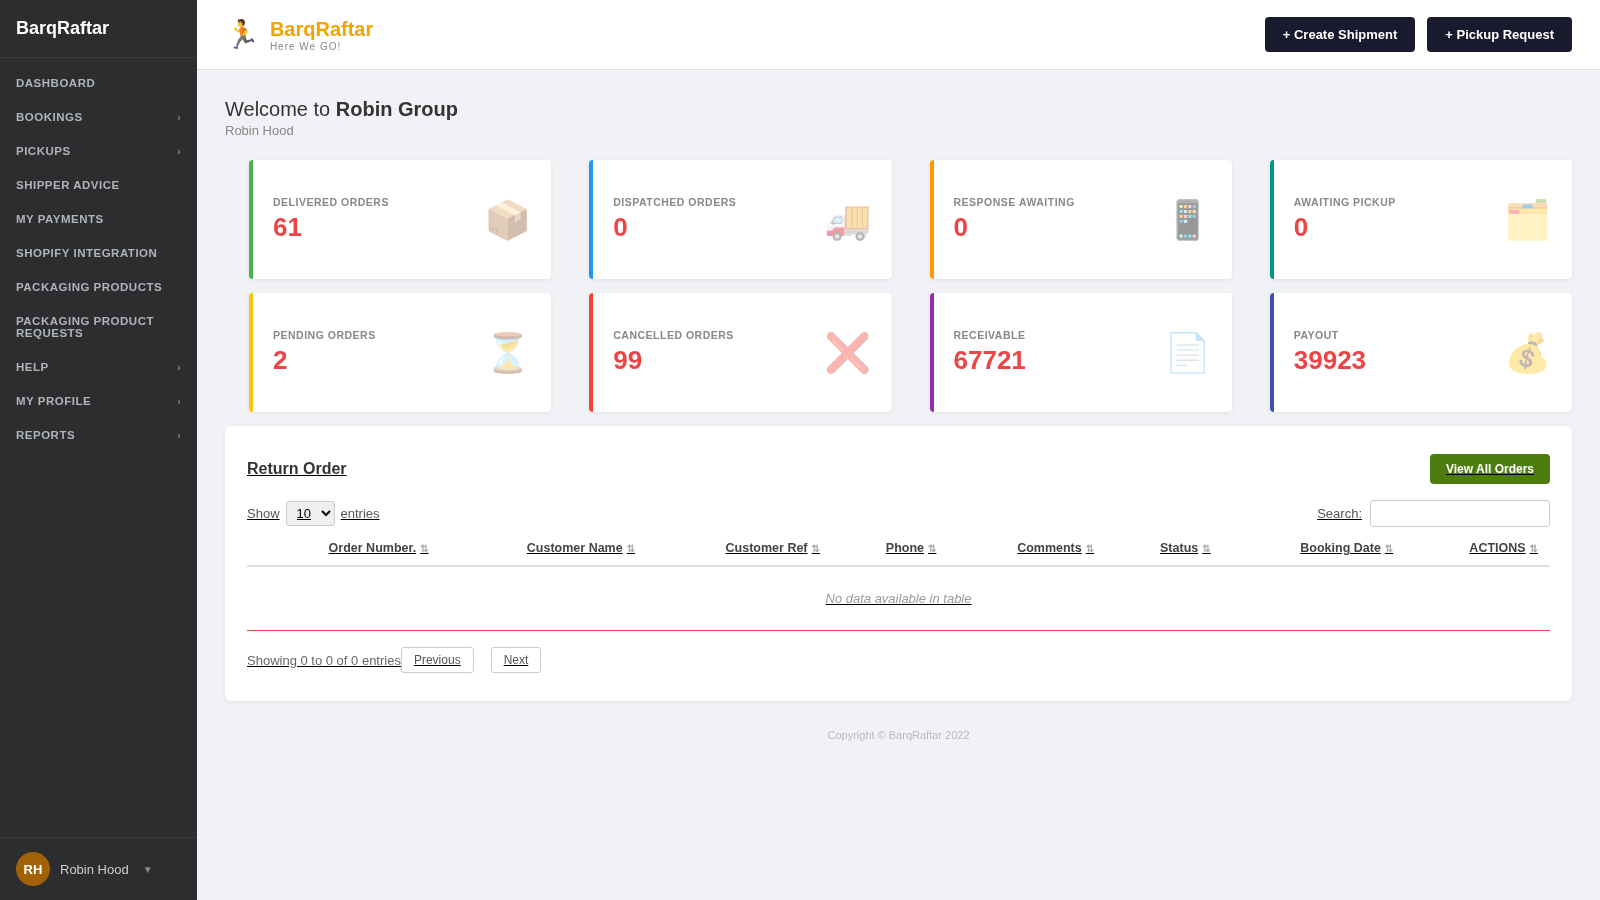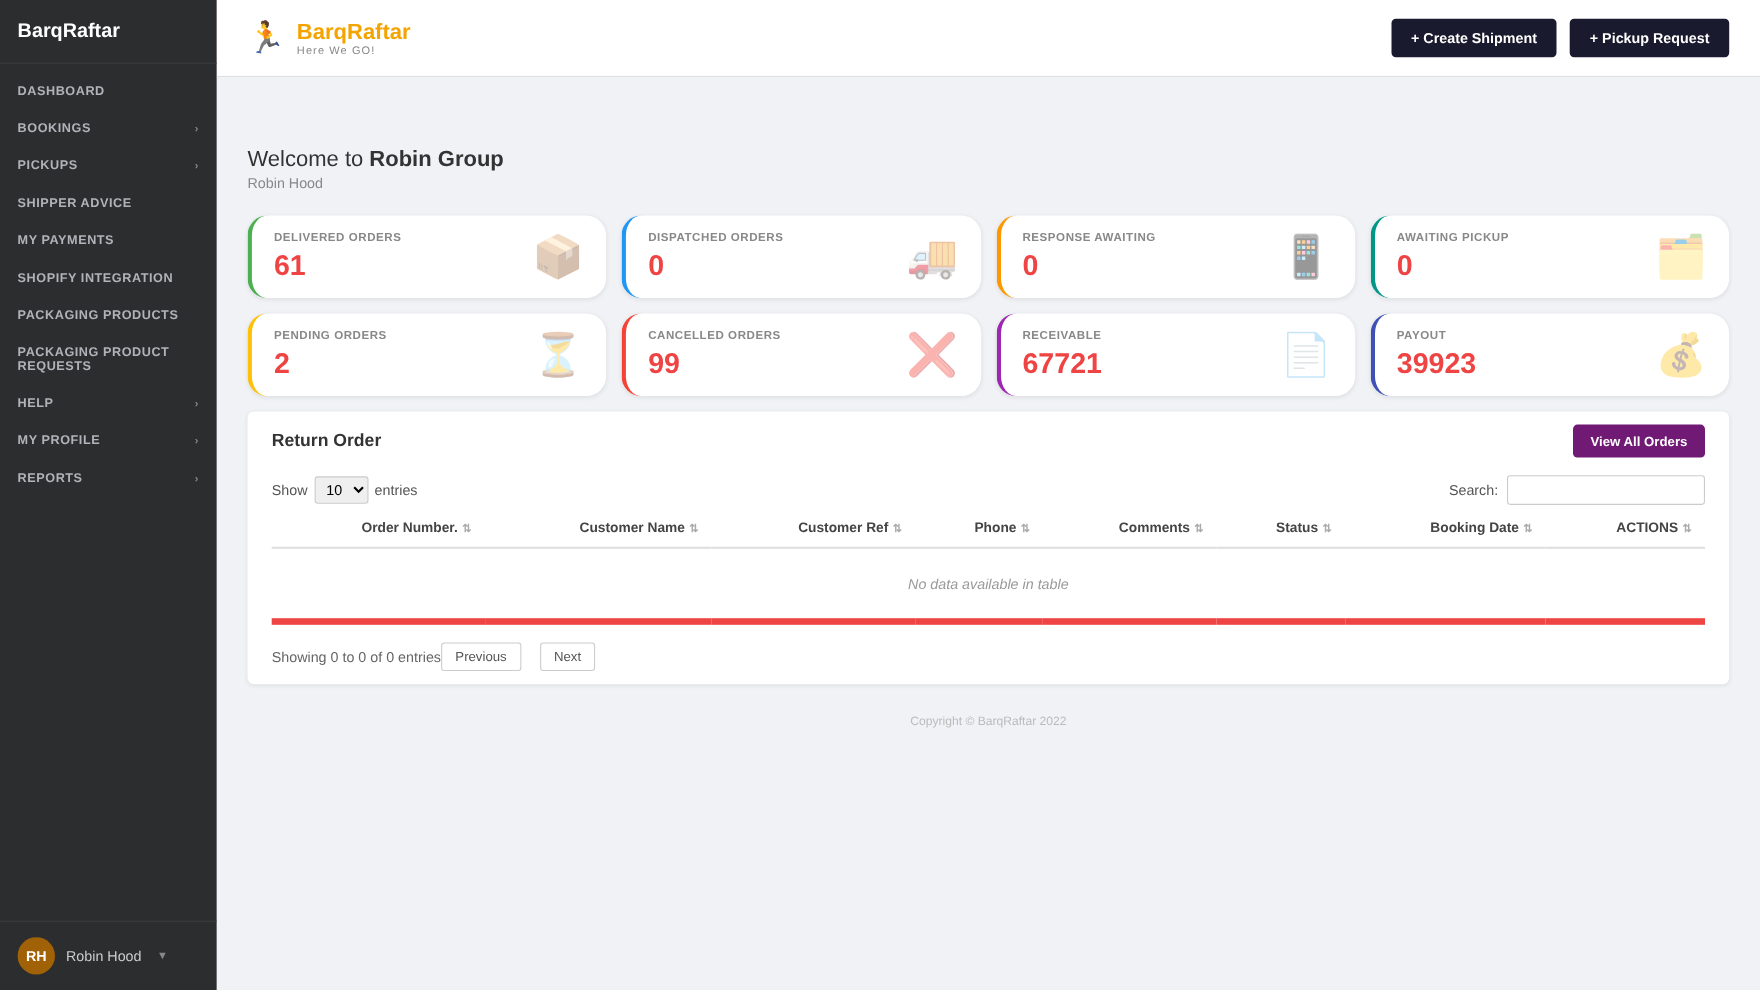--- a/index.html
+++ b/index.html
@@ -95,42 +95,43 @@
     }
 
     
     .content {
       flex: 1;
       padding: 28px 28px 20px 28px;
       overflow-y: auto;
       background: #f0f2f5;
     }
 
-    .welcome-section { margin-bottom: 22px; margin-top: 36px; }
+    .welcome-section { margin-bottom: 22px; }
     .welcome-title { font-size: 20px; color: #333; }
     .welcome-title strong { font-weight: 800; }
     .welcome-sub { font-size: 13px; color: #888; margin-top: 2px; }
 
     
     .stats-grid {
       display: grid;
       grid-template-columns: repeat(4, 1fr);
       gap: 14px;
       margin-bottom: 14px;
     }
 
     .stat-card {
       background: #fff;
-      border-radius: 18px;
-      padding: 14px 20px;
+      border-radius: 4px;
+      padding: 36px 20px;
       display: flex;
       align-items: center;
       justify-content: space-between;
       border-left: 4px solid transparent;
       box-shadow: 0 1px 4px rgba(0,0,0,0.07);
+      margin-left: 24px;
     }
     .stat-card.green { border-left-color: #4caf50; }
     .stat-card.blue { border-left-color: #2196f3; }
     .stat-card.orange { border-left-color: #ff9800; }
     .stat-card.teal { border-left-color: #009688; }
     .stat-card.red { border-left-color: #f44336; }
     .stat-card.purple { border-left-color: #9c27b0; }
     .stat-card.indigo { border-left-color: #3f51b5; }
     .stat-card.amber { border-left-color: #ffc107; }
 
@@ -148,32 +149,33 @@
     .stat-icon.teal { color: #009688; }
     .stat-icon.red { color: #f44336; }
     .stat-icon.purple { color: #9c27b0; }
     .stat-icon.indigo { color: #3f51b5; }
     .stat-icon.amber { color: #ffc107; }
 
     
     .table-section {
       background: #fff;
       border-radius: 6px;
-      padding: 12px 22px;
+      padding: 28px 22px;
       box-shadow: 0 1px 4px rgba(0,0,0,0.07);
+      text-decoration: underline;
     }
     .table-header {
       display: flex;
       align-items: center;
       justify-content: space-between;
       margin-bottom: 16px;
     }
     .table-title { font-size: 16px; font-weight: 700; color: #333; }
     .btn-view-all {
-      background: #701a75;
+      background: #4d7c0f;
       color: #fff;
       border: none;
       padding: 8px 16px;
       border-radius: 4px;
       font-size: 12px;
       font-weight: 600;
       cursor: pointer;
     }
     .table-controls {
       display: flex;
@@ -206,21 +208,21 @@
       text-align: right;
       font-weight: 700;
       color: #444;
       font-size: 12.5px;
       white-space: nowrap;
     }
     th .sort-icon { color: #aaa; margin-left: 4px; font-size: 10px; }
     td {
       padding: 12px 12px;
       color: #666;
-      border-bottom: 6px solid #ef4444;
+      border-bottom: 1px solid #ef4444;
       font-size: 13px;
     }
     .no-data { text-align: center; color: #999; padding: 24px; font-style: italic; }
 
     .table-footer {
       display: flex;
       justify-content: flex-start;
       align-items: center;
       margin-top: 16px;
       font-size: 13px;

